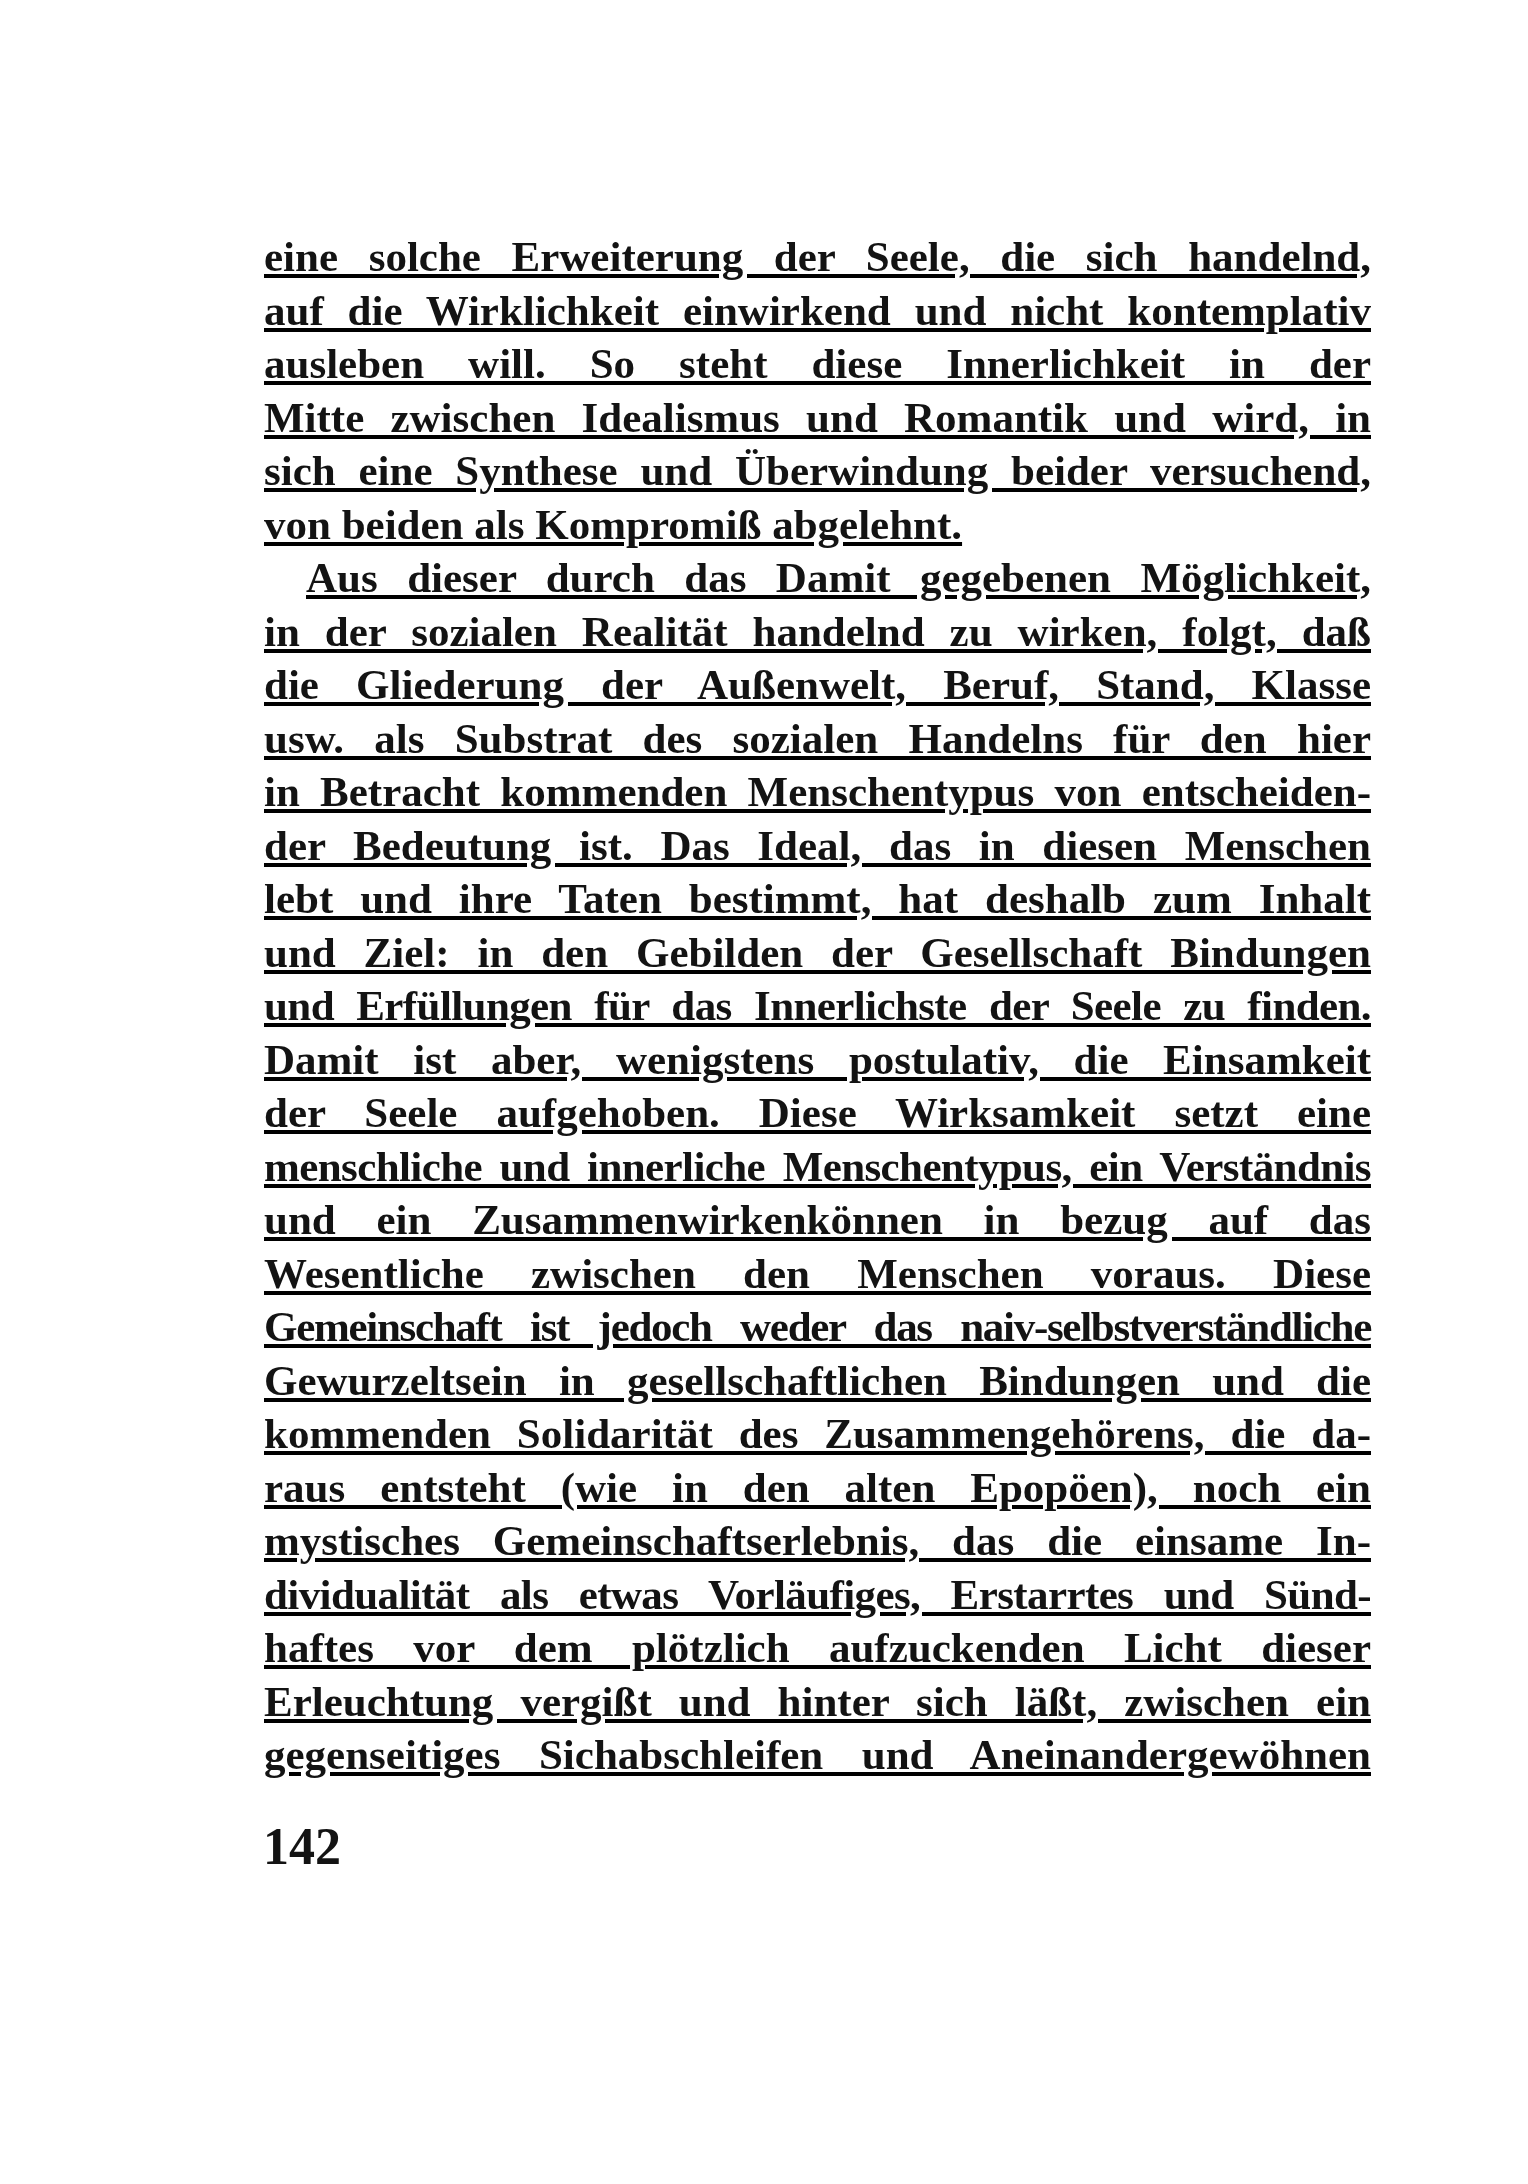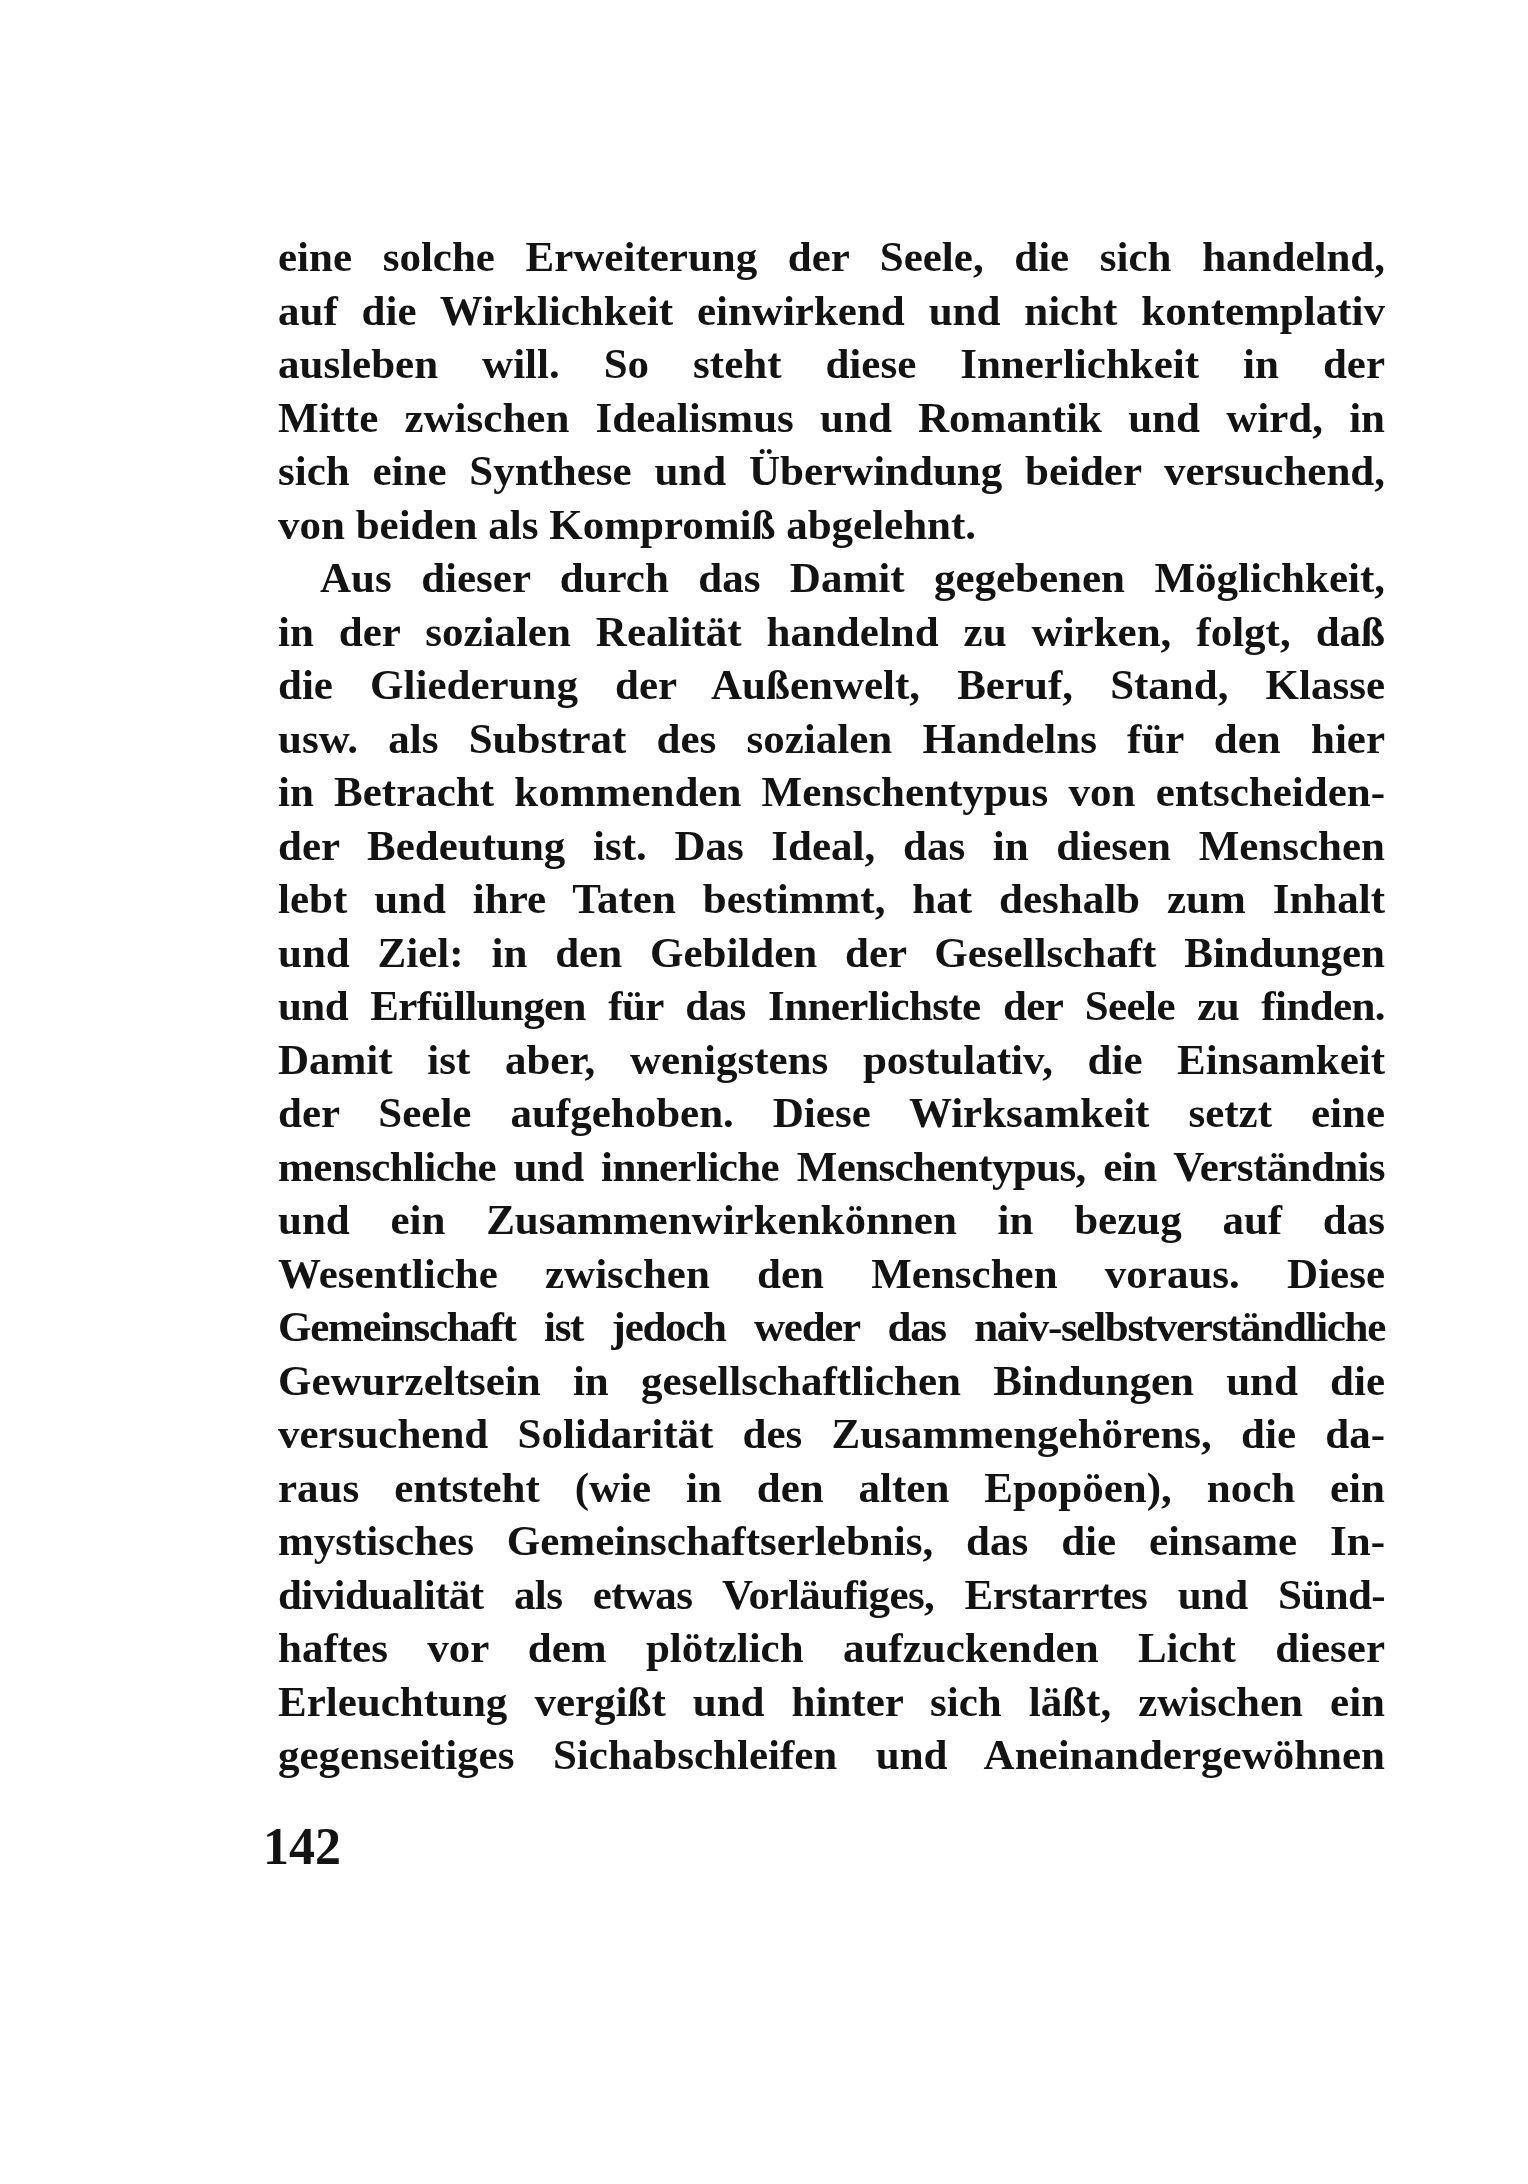--- a/index.html
+++ b/index.html
@@ -9,23 +9,24 @@
   }
   .page {
     position: relative;
     width: 1528px;
     height: 2184px;
     background: #ffffff;
     overflow: hidden;
   }
   .text-block {
     position: absolute;
-    left: 278px;
+    left: 264px;
     top: 230px;
     width: 1107px;
+    text-decoration: underline;
   }
   .line {
     font-family: "Liberation Serif", "DejaVu Serif", serif;
     font-weight: 700;
     font-size: 43px;
     line-height: 53.5px;
     color: #131313;
     text-align: justify;
     text-align-last: justify;
     white-space: nowrap;
@@ -71,21 +72,21 @@
     <div class="line">lebt und ihre Taten bestimmt, hat deshalb zum Inhalt</div>
     <div class="line">und Ziel: in den Gebilden der Gesellschaft Bindungen</div>
     <div class="line t1">und Erfüllungen für das Innerlichste der Seele zu finden.</div>
     <div class="line">Damit ist aber, wenigstens postulativ, die Einsamkeit</div>
     <div class="line">der Seele aufgehoben. Diese Wirksamkeit setzt eine</div>
     <div class="line t1">menschliche und innerliche Menschentypus, ein Verständnis</div>
     <div class="line">und ein Zusammenwirkenkönnen in bezug auf das</div>
     <div class="line">Wesentliche zwischen den Menschen voraus. Diese</div>
     <div class="line t2">Gemeinschaft ist jedoch weder das naiv-selbstverständliche</div>
     <div class="line">Gewurzeltsein in gesellschaftlichen Bindungen und die</div>
-    <div class="line">versuchend Solidarität des Zusammengehörens, die da-</div>
+    <div class="line">kommenden Solidarität des Zusammengehörens, die da-</div>
     <div class="line">raus entsteht (wie in den alten Epopöen), noch ein</div>
     <div class="line">mystisches Gemeinschaftserlebnis, das die einsame In-</div>
     <div class="line t1">dividualität als etwas Vorläufiges, Erstarrtes und Sünd-</div>
     <div class="line">haftes vor dem plötzlich aufzuckenden Licht dieser</div>
     <div class="line">Erleuchtung vergißt und hinter sich läßt, zwischen ein</div>
     <div class="line">gegenseitiges Sichabschleifen und Aneinandergewöhnen</div>
   </div>
   <div class="page-number">142</div>
 </div>
 

